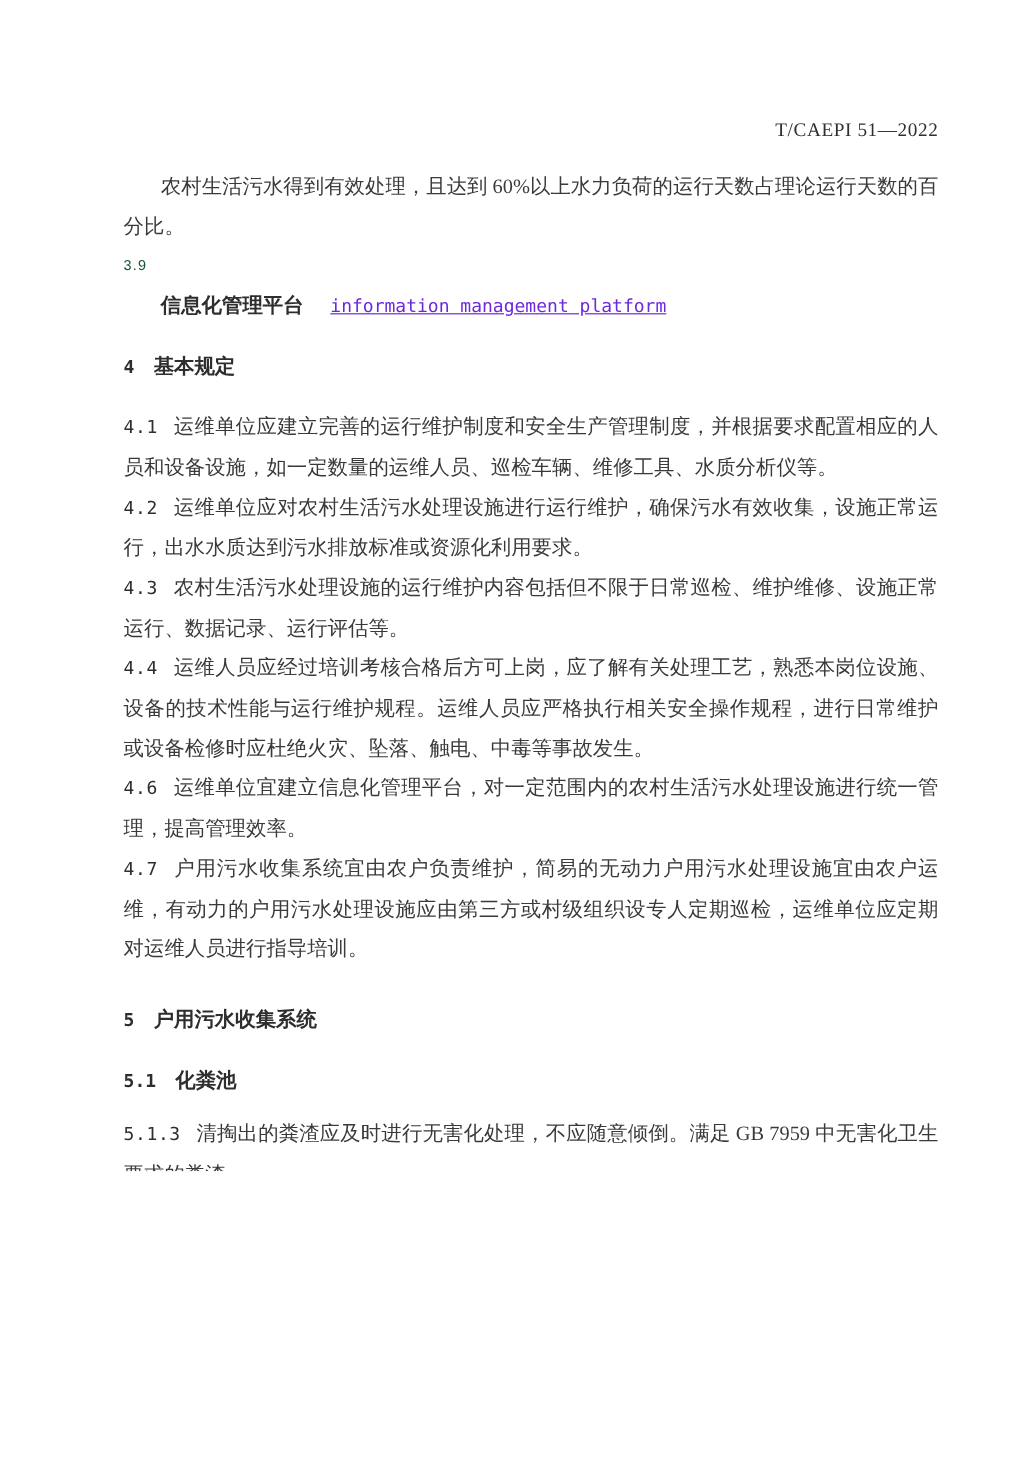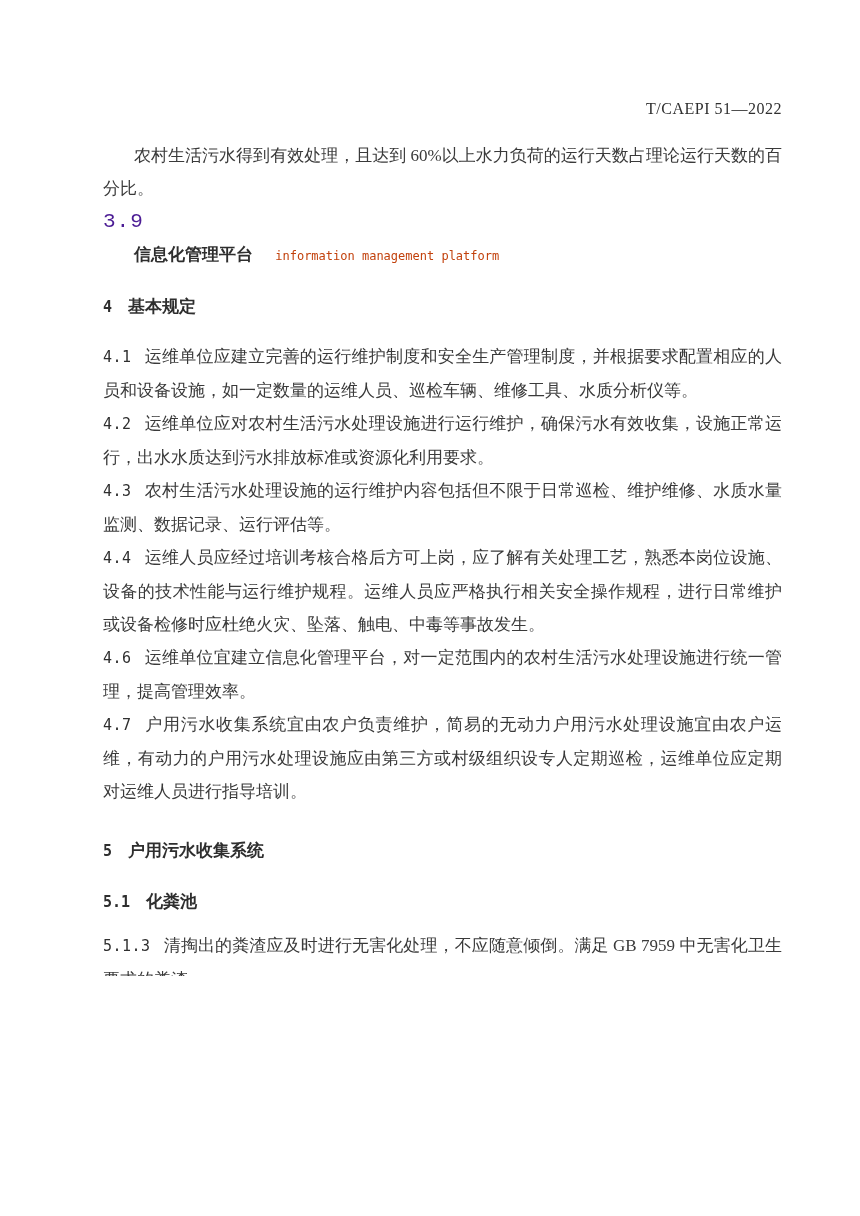--- a/index.html
+++ b/index.html
@@ -33,36 +33,37 @@
     line-height: 33px;
     text-align: justify;
   }
   .content p, .content h2, .content h3 {
     margin: 0;
     padding: 0;
     font-weight: normal;
   }
   .indent { text-indent: 31px; }
   .clause-num-line {
-    font-family: Liberation Mono, monospace;
-    font-size: 21px;
+    font-family: Liberation Sans, sans-serif;
+    font-size: 12px;
     letter-spacing: 1px;
-    color: #4c1d95;
+    color: #14532d;
   }
   .term-line { margin-top: 8px; }
   .term-zh {
     font-family: "DejaVu Sans", "Liberation Sans", sans-serif;
     font-weight: bold;
     color: #2e2e2e;
   }
   .term-en {
     font-family: "DejaVu Sans Mono", monospace;
-    font-size: 12px;
+    font-size: 15px;
     margin-left: 18px;
-    color: #c2410c;
+    color: #6d28d9;
+    text-decoration: underline;
   }
   .after-term { margin-top: 8px; }
   .h1 {
     margin-top: 17px !important;
     margin-bottom: 16px !important;
     font-size: 17px;
     line-height: 33px;
   }
   .h1 .hnum, .h2 .hnum {
     font-family: "DejaVu Sans Mono", monospace;
@@ -127,21 +128,21 @@
 
     <p class="clause">
       <span class="cnum">4.1</span><span>运维单位应建立完善的运行维护制度和安全生产管理制度，并根据要求配置相应的人员和设备设施，如一定数量的运维人员、巡检车辆、维修工具、水质分析仪等。</span>
     </p>
 
     <p class="clause">
       <span class="cnum">4.2</span><span>运维单位应对农村生活污水处理设施进行运行维护，确保污水有效收集，设施正常运行，出水水质达到污水排放标准或资源化利用要求。</span>
     </p>
 
     <p class="clause">
-      <span class="cnum">4.3</span><span>农村生活污水处理设施的运行维护内容包括但不限于日常巡检、维护维修、水质水量监测、数据记录、运行评估等。</span>
+      <span class="cnum">4.3</span><span>农村生活污水处理设施的运行维护内容包括但不限于日常巡检、维护维修、设施正常运行、数据记录、运行评估等。</span>
     </p>
 
     <p class="clause">
       <span class="cnum">4.4</span><span>运维人员应经过培训考核合格后方可上岗，应了解有关处理工艺，熟悉本岗位设施、设备的技术性能与运行维护规程。运维人员应严格执行相关安全操作规程，进行日常维护或设备检修时应杜绝火灾、坠落、触电、中毒等事故发生。</span>
     </p>
 
 
     <p class="clause">
       <span class="cnum">4.6</span><span>运维单位宜建立信息化管理平台，对一定范围内的农村生活污水处理设施进行统一管理，提高管理效率。</span>
     </p>

